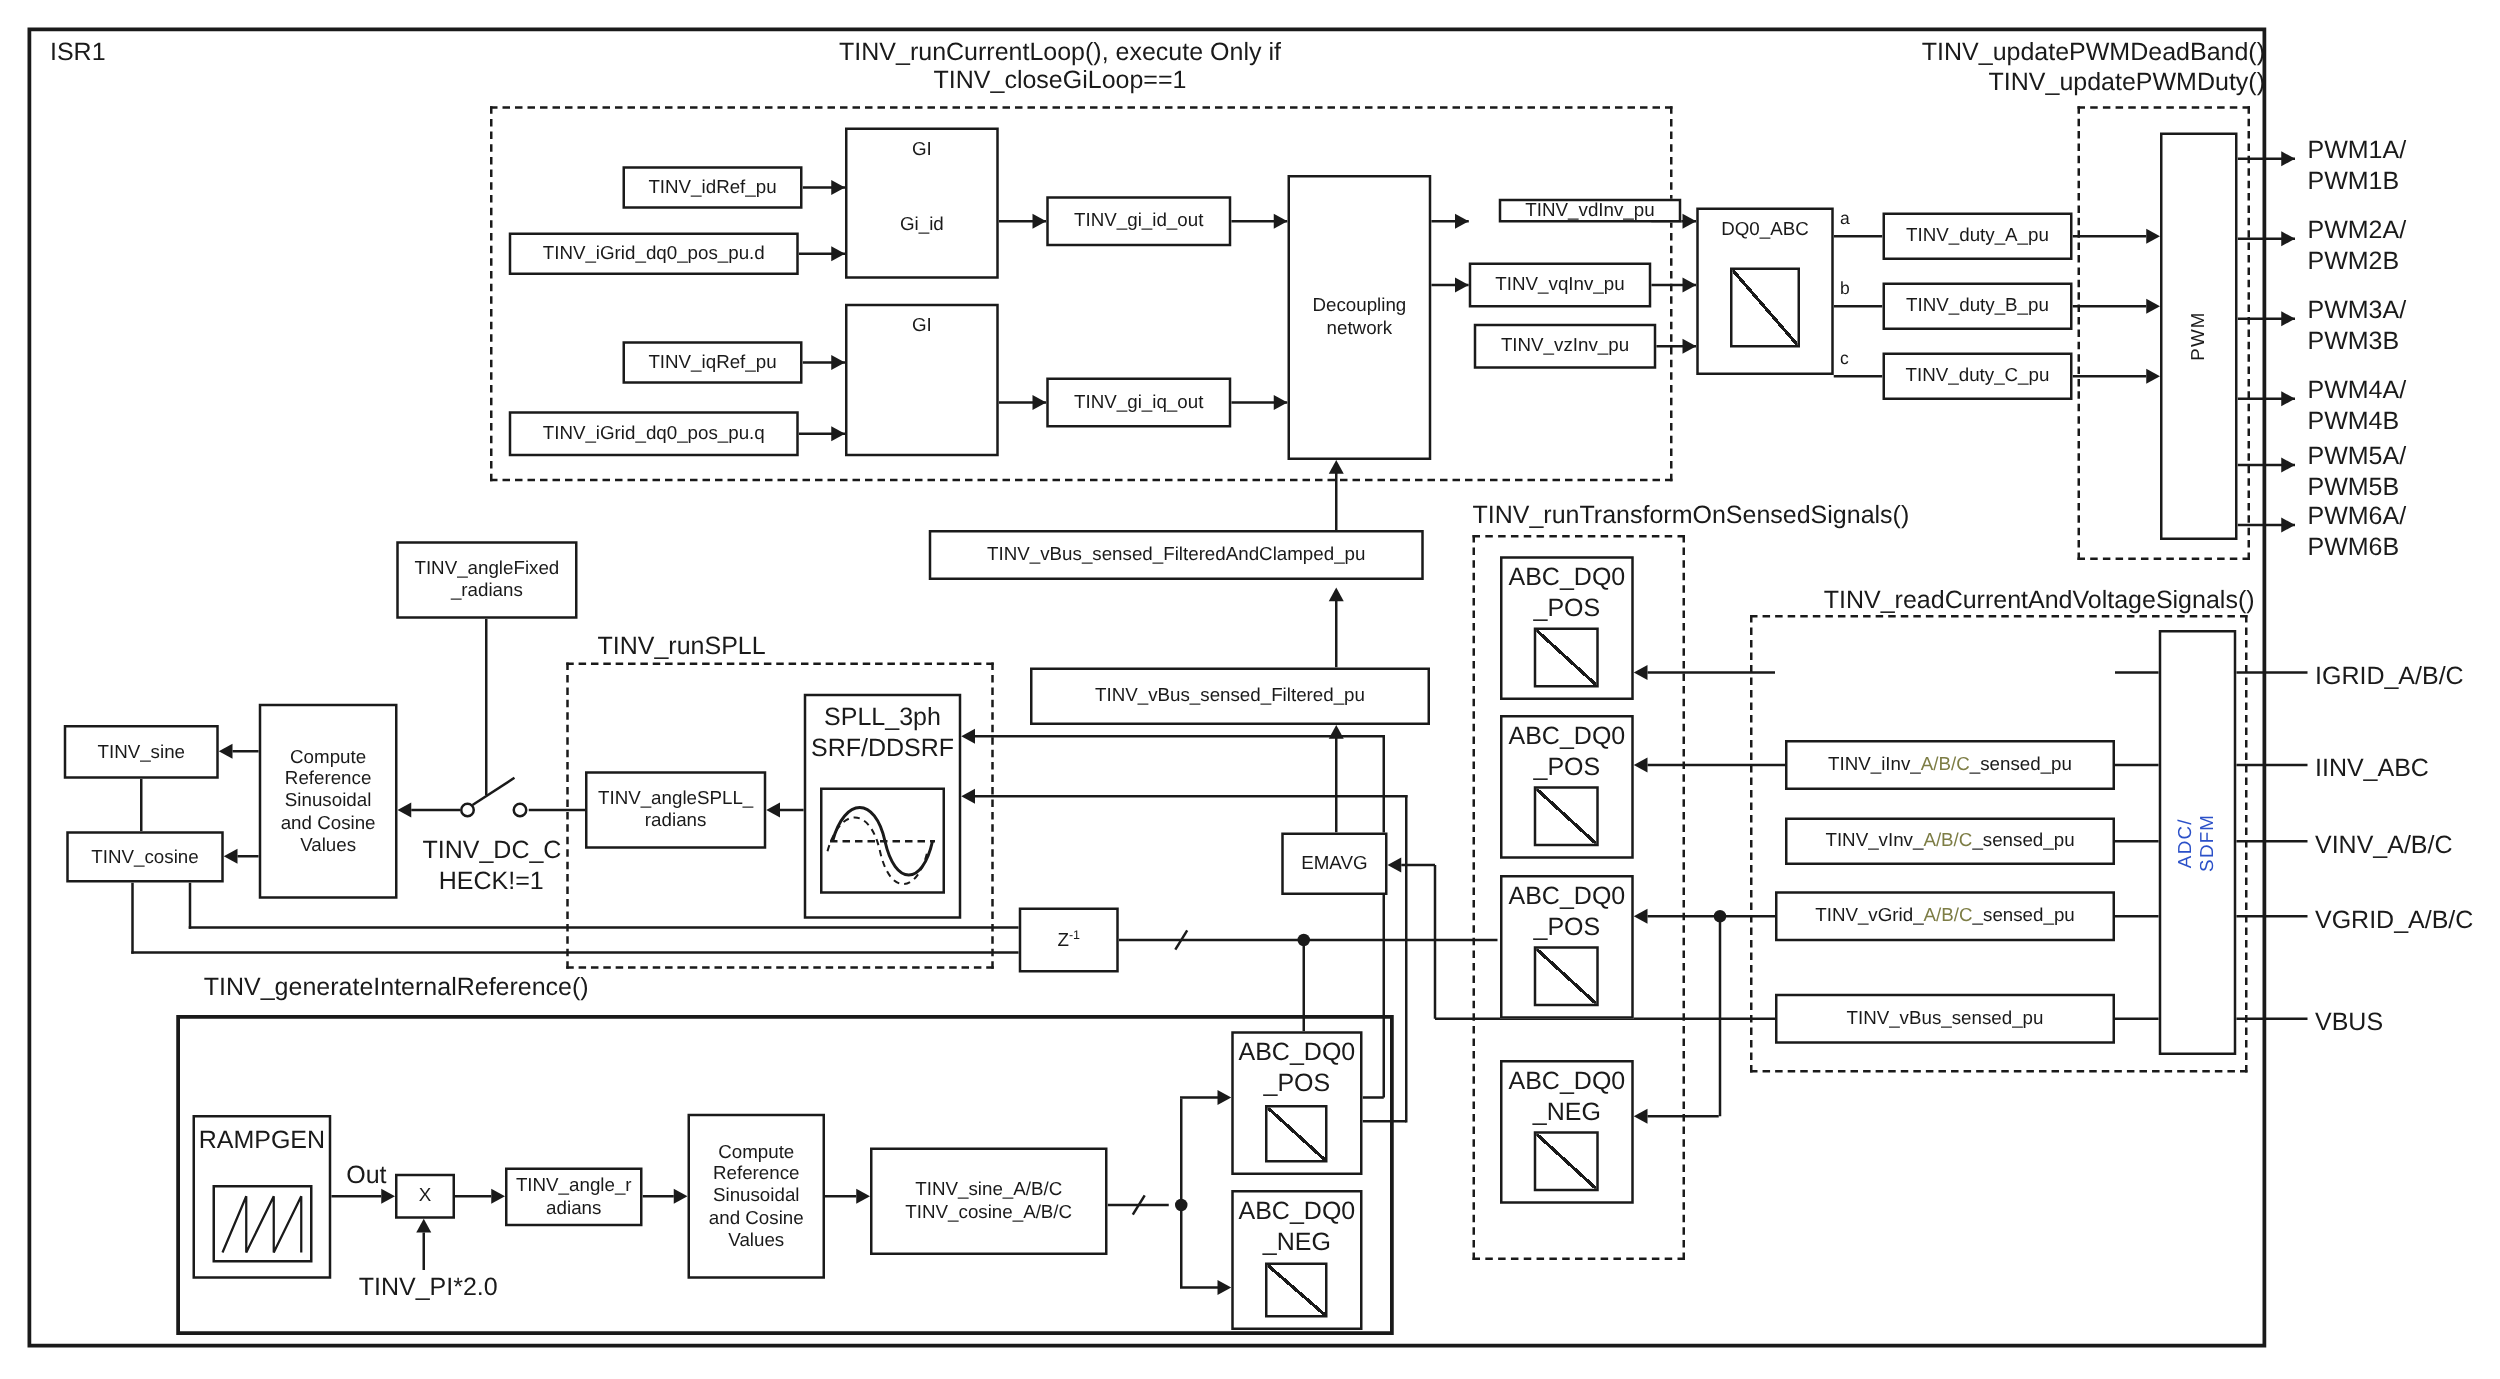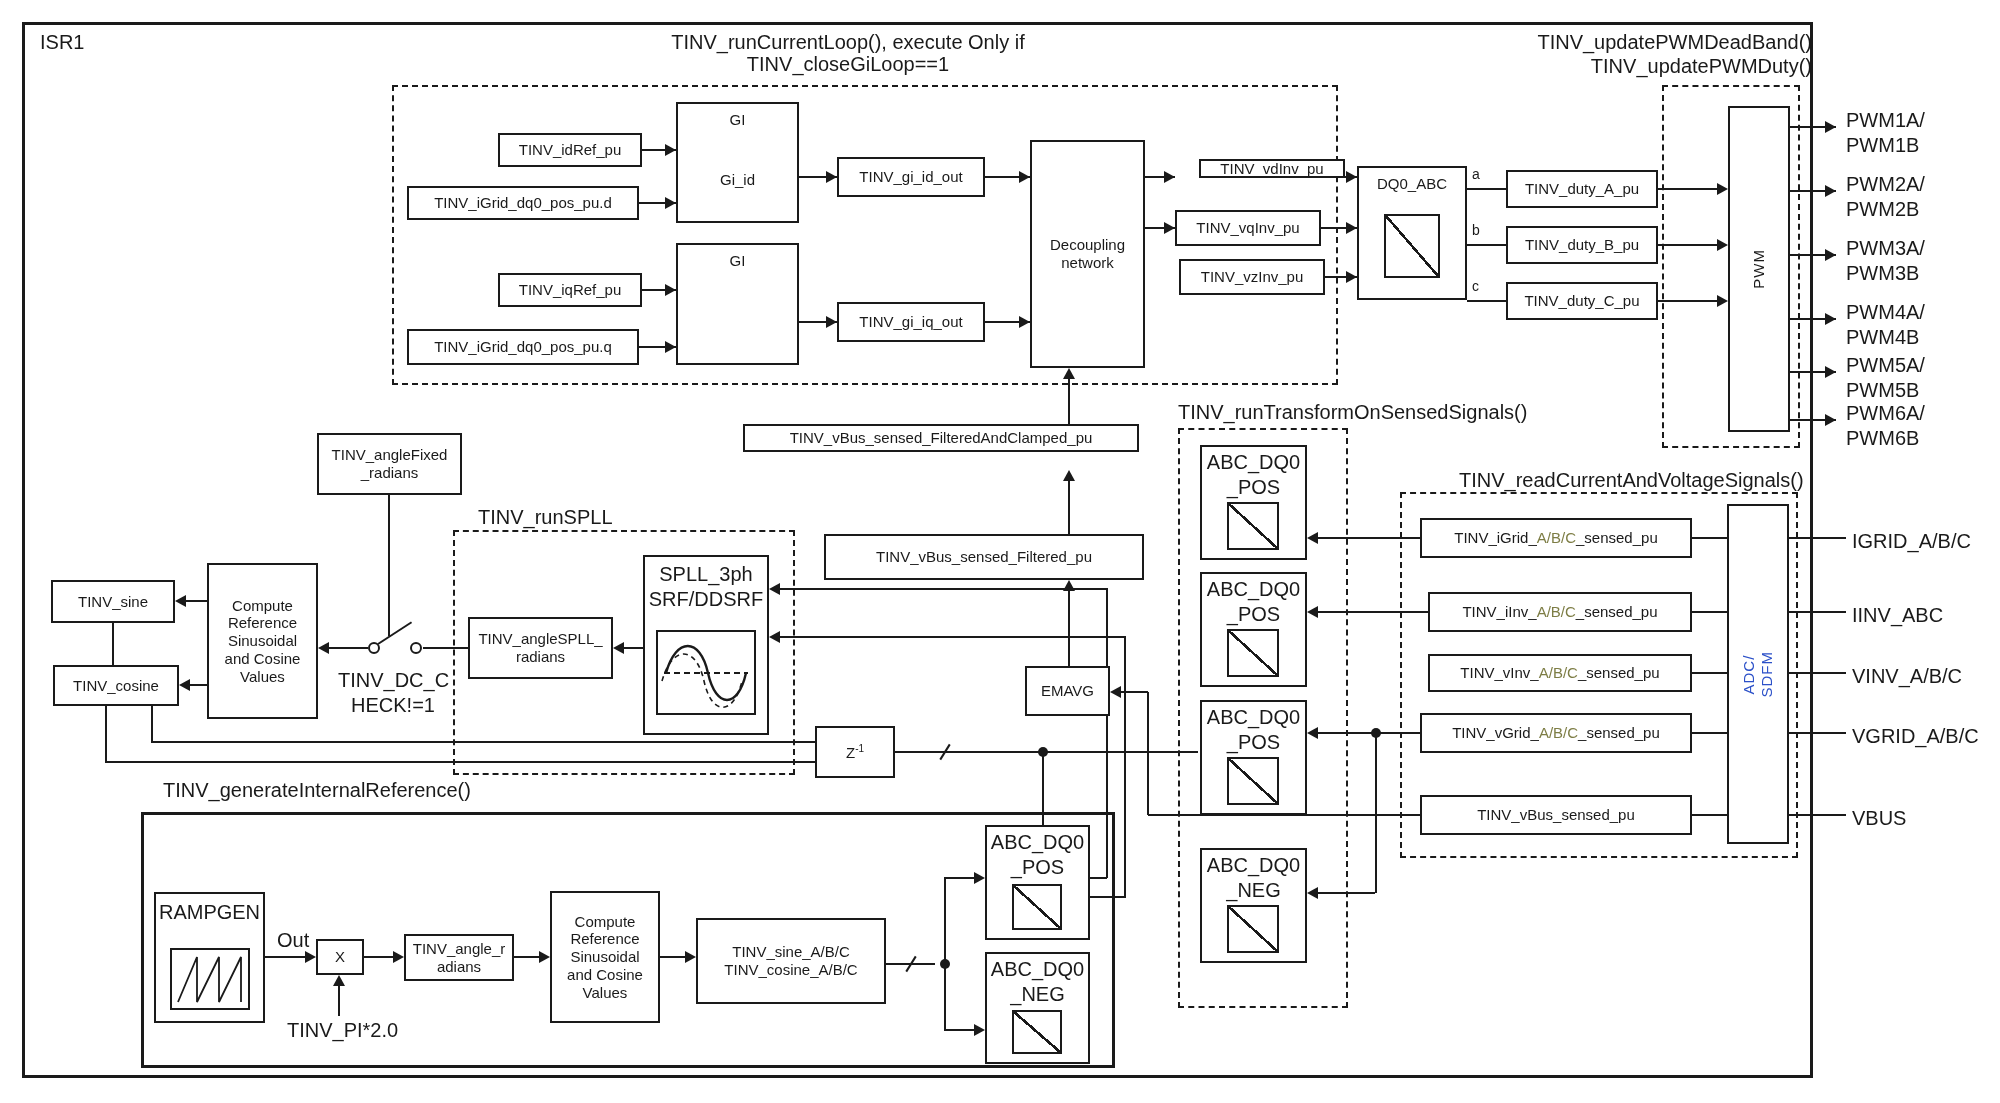--- a/index.html
+++ b/index.html
@@ -153,21 +153,21 @@
 PWM3B</div>
   <div class="lbl" style="left:1846px;top:300px;">PWM4A/
 PWM4B</div>
   <div class="lbl" style="left:1846px;top:353px;">PWM5A/
 PWM5B</div>
   <div class="lbl" style="left:1846px;top:401px;">PWM6A/
 PWM6B</div>
 
   <div class="ar ar-u" style="left:1063px;top:368px;"></div>
   <div class="vl" style="left:1068px;top:378px;height:46px;"></div>
-  <div class="box" style="left:743px;top:424px;width:396px;height:28px;">TINV_vBus_sensed_FilteredAndClamped_pu</div>
+  <div class="box" style="left:743px;top:424px;width:396px;height:40px;">TINV_vBus_sensed_FilteredAndClamped_pu</div>
   <div class="ar ar-u" style="left:1063px;top:470px;"></div>
   <div class="vl" style="left:1068px;top:480px;height:54px;"></div>
   <div class="box" style="left:824px;top:534px;width:320px;height:46px;">TINV_vBus_sensed_Filtered_pu</div>
   <div class="ar ar-u" style="left:1063px;top:580px;"></div>
   <div class="vl" style="left:1068px;top:590px;height:76px;"></div>
   <div class="box" style="left:1025px;top:666px;width:85px;height:50px;">EMAVG</div>
 
   <div class="ar ar-l" style="left:1110px;top:686px;"></div>
   <div class="hl" style="left:1121px;top:691px;width:27px;"></div>
   <div class="vl" style="left:1147px;top:692px;height:123px;"></div>
@@ -266,23 +266,20 @@
   <div class="hl" style="left:1318px;top:732px;width:102px;"></div>
     <div class="ar ar-l" style="left:1307px;top:727px;"></div>
   <div class="dot" style="left:1371px;top:728px;"></div>
   <div class="vl" style="left:1375px;top:733px;height:160px;"></div>
   <div class="hl" style="left:1318px;top:892px;width:57px;"></div>
     <div class="ar ar-l" style="left:1307px;top:887px;"></div>
 
   <div class="lbl" style="left:1459px;top:468px;">TINV_readCurrentAndVoltageSignals()</div>
   <div class="dashed" style="left:1400px;top:492px;width:398px;height:366px;"></div>
 
-  <div class="box" style="left:1420px;top:518px;width:272px;height:40px;">
-    <span><span>TINV_iGrid_</span><span class="olive">A/B/C</span><span>_sensed_pu</span></span>
-  </div>
   <div class="box" style="left:1428px;top:592px;width:264px;height:40px;">
     <span><span>TINV_iInv_</span><span class="olive">A/B/C</span><span>_sensed_pu</span></span>
   </div>
   <div class="box" style="left:1428px;top:654px;width:264px;height:38px;">
     <span><span>TINV_vInv_</span><span class="olive">A/B/C</span><span>_sensed_pu</span></span>
   </div>
   <div class="box" style="left:1420px;top:713px;width:272px;height:40px;">
     <span><span>TINV_vGrid_</span><span class="olive">A/B/C</span><span>_sensed_pu</span></span>
   </div>
   <div class="box" style="left:1420px;top:795px;width:272px;height:40px;">

